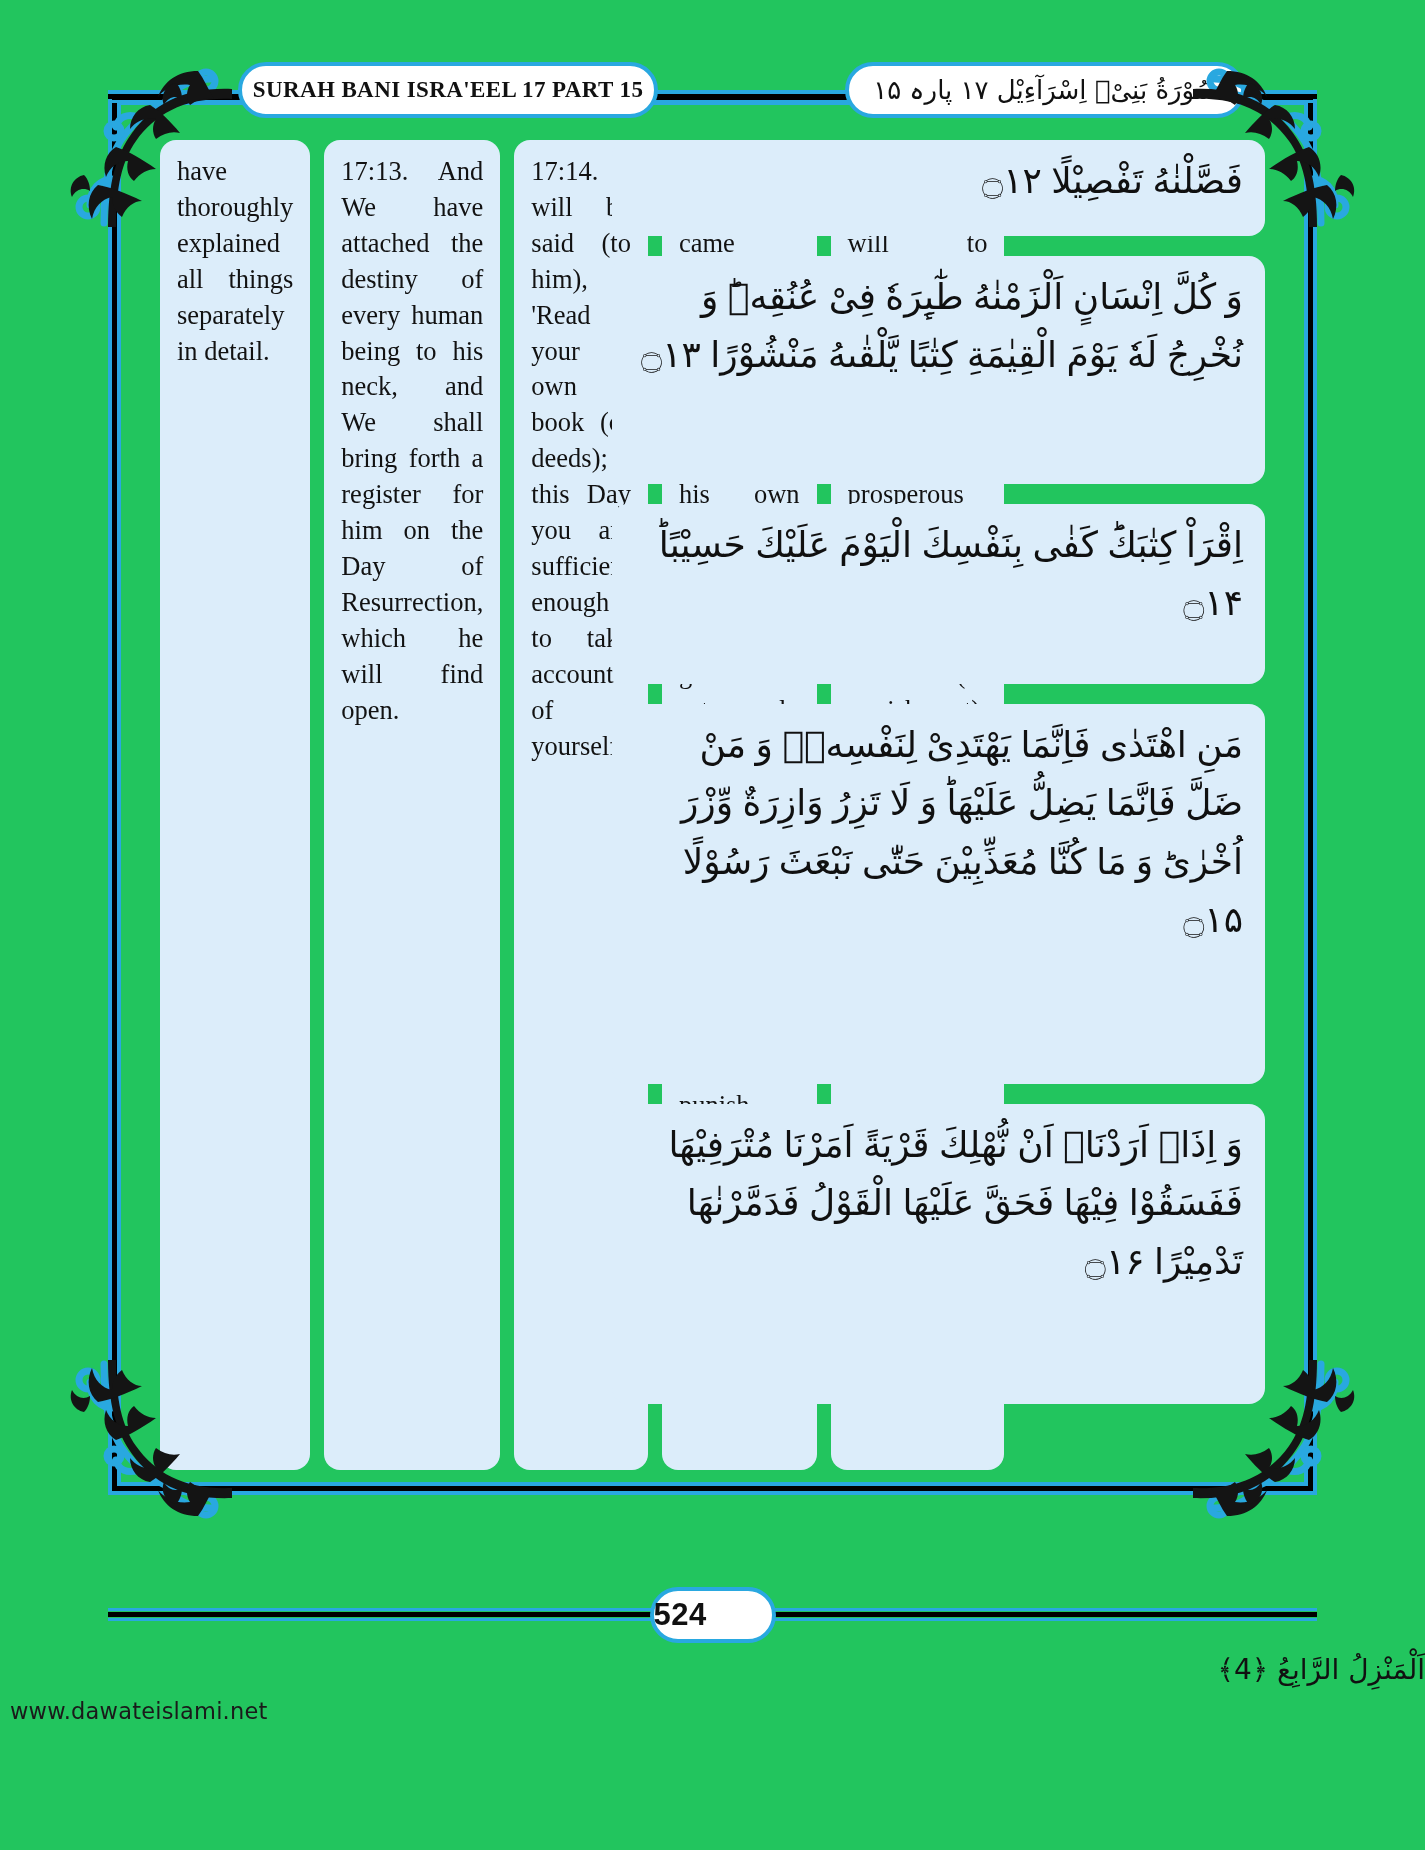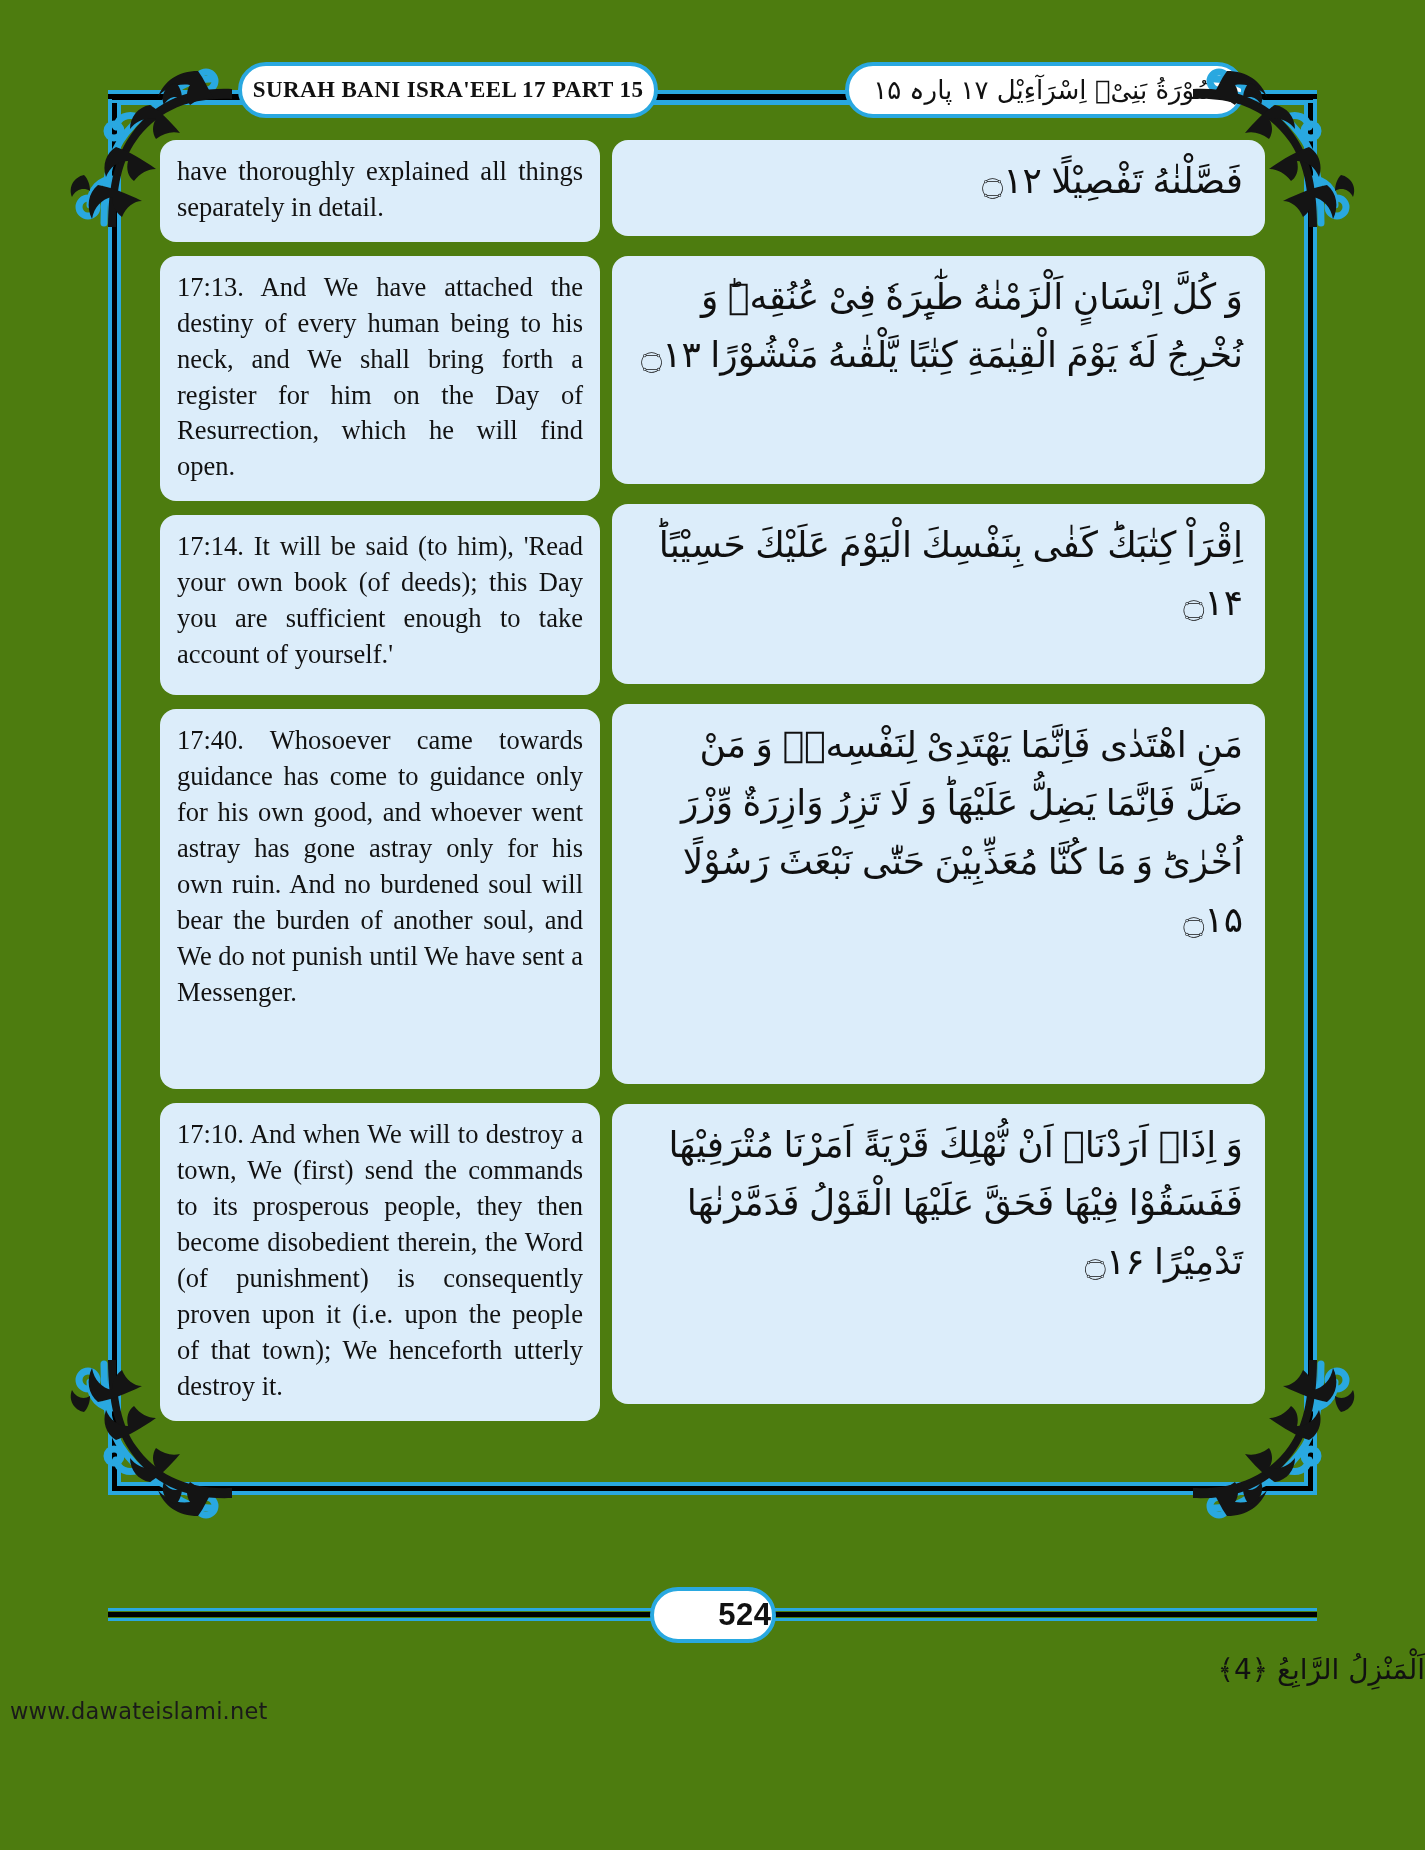--- a/index.html
+++ b/index.html
@@ -12,21 +12,21 @@
     height: 1850px;
     position: relative;
     font-family: "Liberation Serif", serif;
     overflow: hidden;
   }
 
   
   .page {
     position: absolute;
     inset: 0;
-    background: #4d7c0f;
+    background: #22c55e;
   }
 
   
   .frame {
     position: absolute;
     left: 108px;
     top: 92px;
     right: 108px;
     bottom: 355px;
     pointer-events: none;
@@ -105,21 +105,21 @@
   
   .content {
     position: absolute;
     left: 160px;
     top: 140px;
     right: 160px;
     bottom: 380px;
     display: flex;
     gap: 12px;
   }
-  .col-en { width: 440px; flex: none; display: flex; flex-direction: column; gap: 14px; }
+  .col-en { width: 440px; flex: none; display: flex; flex-direction: row; gap: 14px; }
   .col-ar { flex: 1; display: flex; flex-direction: column; gap: 20px; }
 
   .vblock {
     background: #dcedfa;
     border-radius: 16px;
     box-sizing: border-box;
   }
   .vblock-en {
     padding: 14px 17px 16px 17px;
     font-size: 26.5px;
@@ -171,21 +171,21 @@
     left: 50%;
     transform: translateX(-50%);
     top: 97px;
     width: 126px;
     height: 56px;
     background: #fff;
     border: 4px solid #29a8e0;
     border-radius: 30px;
     display: flex;
     align-items: center;
-    justify-content: flex-end;
+    justify-content: flex-start;
     box-sizing: border-box;
     z-index: 3;
   }
   .page-pill span {
     font-family: "Liberation Sans", sans-serif;
     font-size: 31px;
     font-weight: bold;
     color: #111;
     letter-spacing: 0.5px;
   }

